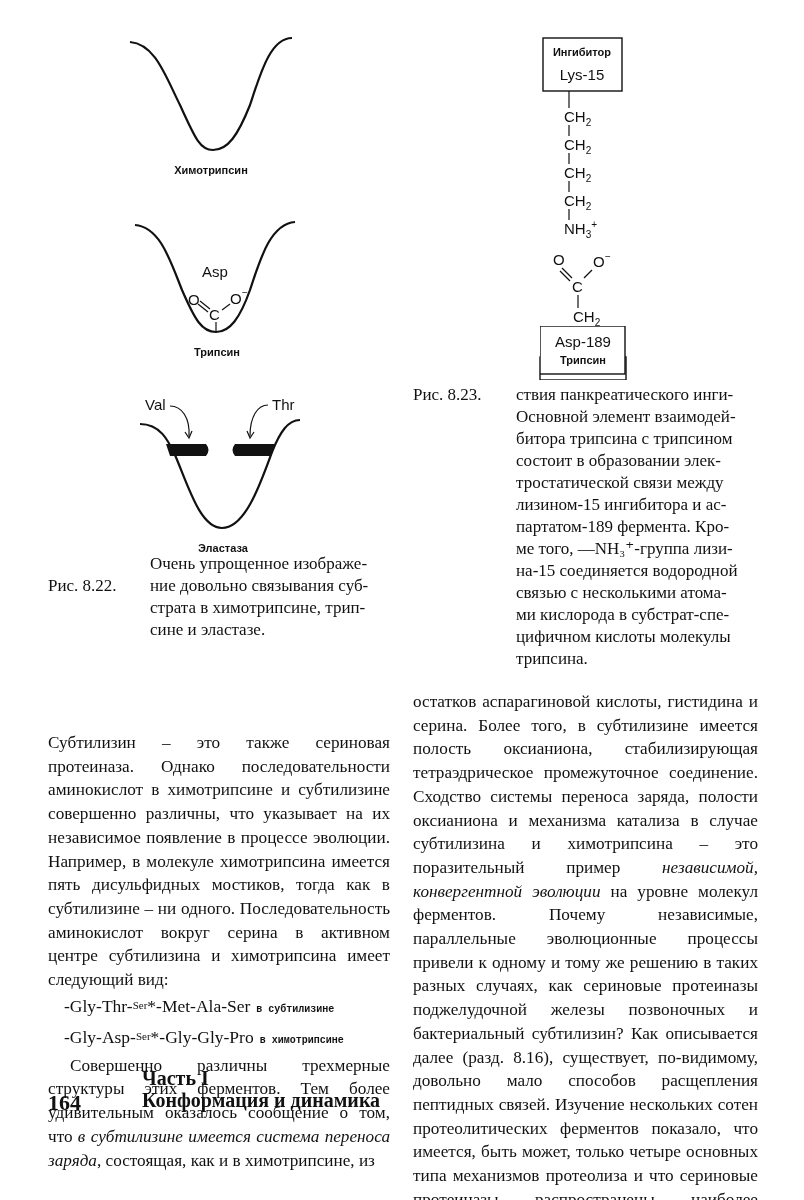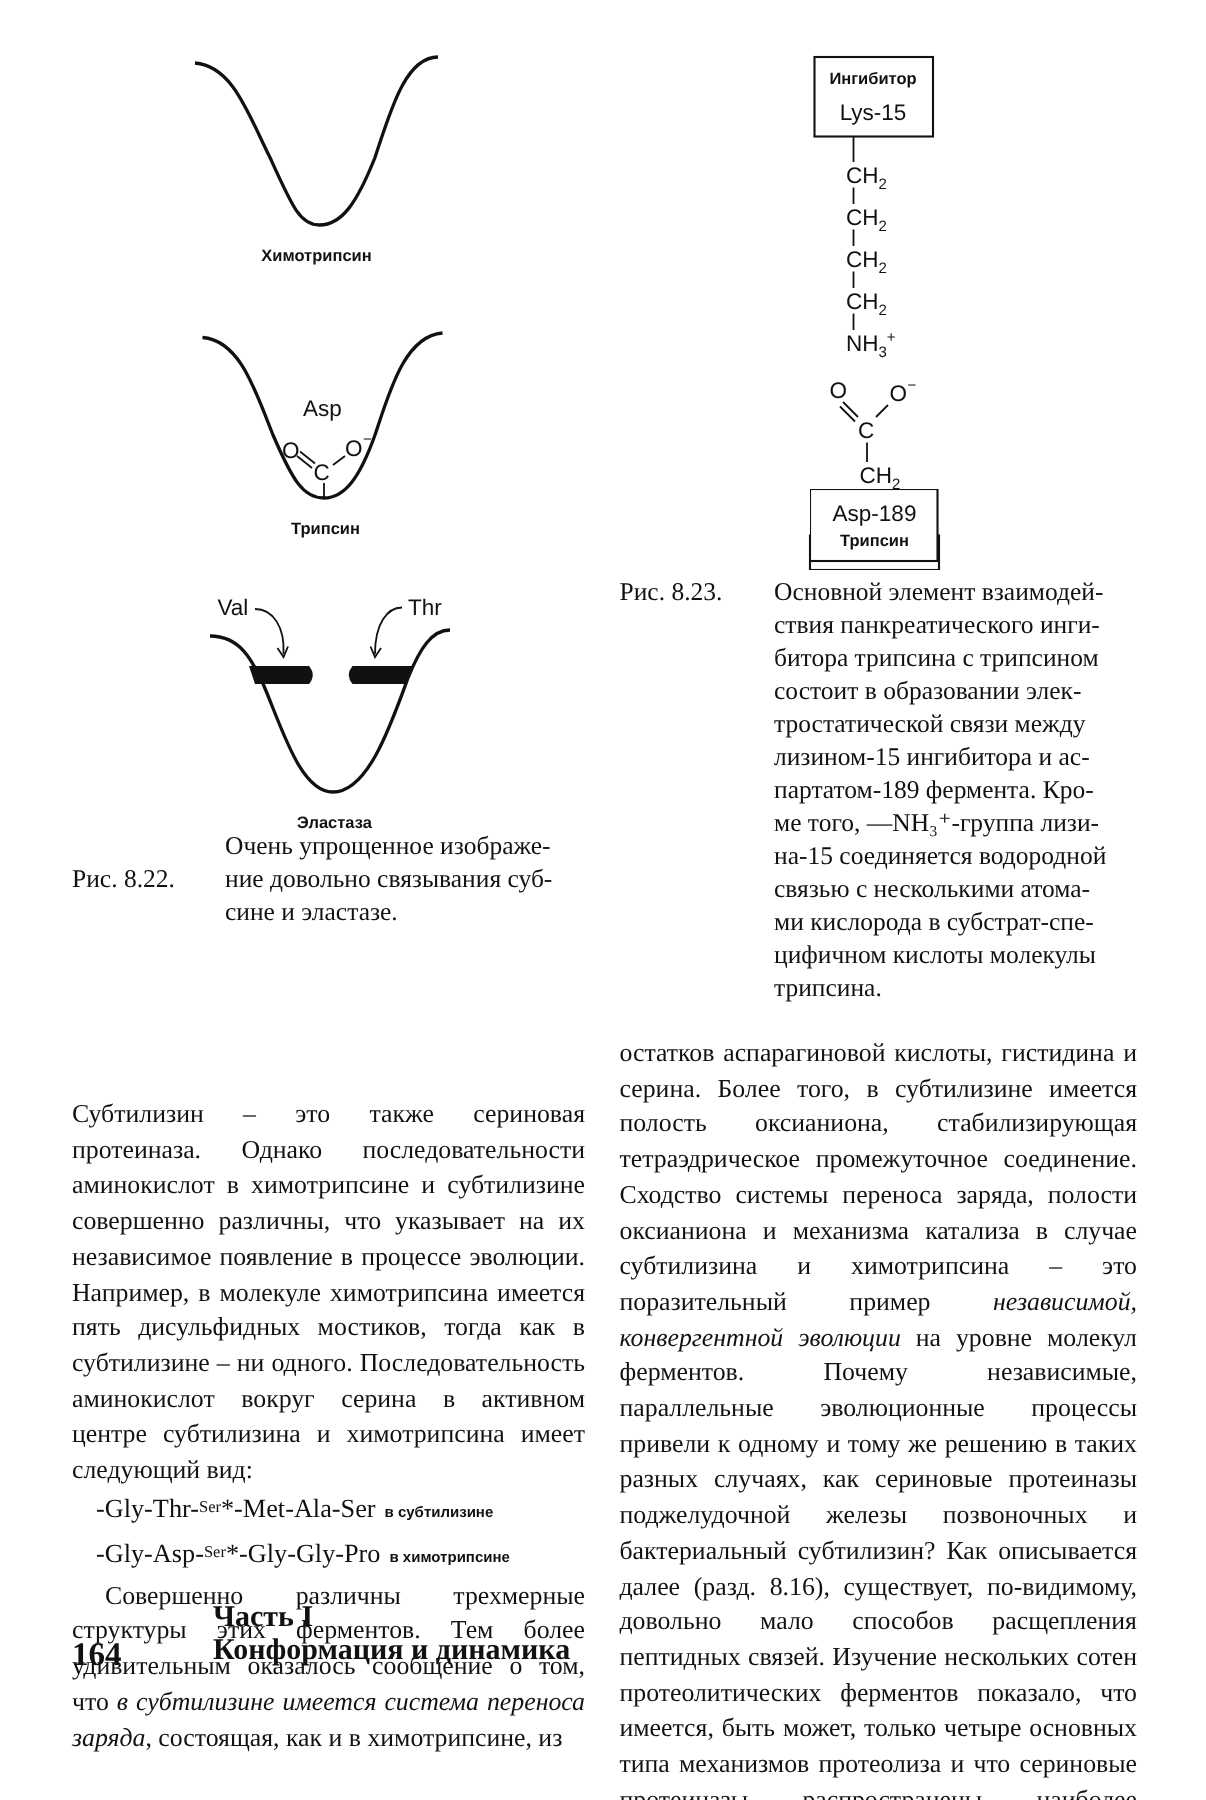--- a/index.html
+++ b/index.html
@@ -11,21 +11,21 @@
     svg text { font-family: "Liberation Sans", "DejaVu Sans", sans-serif; fill: #111; }
     .lbl-bold { font-weight: bold; font-size: 11px; }
     .chem { font-size: 15px; }
     .sub { font-size: 10px; }
     .caption-num { font-weight: normal; font-size: 17px; }
     .caption-text { font-size: 17px; line-height: 22px; text-align: justify; }
     .body-col { font-size: 17.2px; line-height: 23.7px; text-align: justify; }
     .body-col p { margin: 0; }
     .indent { text-indent: 22px; }
     .seq { font-size: 17.5px; line-height: 26px; padding-left: 16px; white-space: nowrap; }
-    .seq .where { font-family: Liberation Sans, sans-serif; font-weight: bold; font-size: 10px; margin-left: 6px; }
+    .seq .where { font-family: Liberation Mono, monospace; font-weight: bold; font-size: 10px; margin-left: 6px; }
     .seq .ser { font-size: 11px; vertical-align: 3px; }
     i { font-style: italic; }
     .footer-num { font-weight: bold; font-size: 22px; }
     .footer-part { font-weight: bold; font-size: 20px; line-height: 22px; }
   </style>
 </head>
 <body>
 
 <svg class="abs" style="left:100px;top:20px" width="250" height="170" viewBox="0 0 250 170">
   <path d="M30 22 C 55 24, 65 55, 80 85 C 95 118, 100 130, 113 130 C 128 130, 138 115, 150 85 C 160 55, 170 18, 192 18" fill="none" stroke="#111" stroke-width="2.2"></path>
@@ -56,20 +56,21 @@
   <text class="chem" x="172" y="30">Thr</text>
   <path d="M168 25 C 158 25, 150 36, 150 56" fill="none" stroke="#111" stroke-width="1.2"></path>
   <path d="M147 51 L 150 58 L 154 52" fill="none" stroke="#111" stroke-width="1.2"></path>
   <text class="lbl-bold" x="123" y="172" text-anchor="middle">Эластаза</text>
 </svg>
 
 <div class="abs caption-num" style="left:48px;top:576px">Рис. 8.22.</div>
 <div class="abs caption-text" style="left:150px;top:553px;width:240px">
   <div>Очень упрощенное изображе-</div>
   <div>ние довольно связывания суб-</div>
+  <div>страта в химотрипсине, трип-</div>
   <div>сине и эластазе.</div>
 </div>
 
 <svg class="abs" style="left:510px;top:30px" width="160" height="350" viewBox="0 0 160 350">
   <rect x="33" y="8" width="79" height="53" fill="#fff" stroke="#111" stroke-width="1.4"></rect>
   <text class="lbl-bold" x="72" y="26" text-anchor="middle">Ингибитор</text>
   <text class="chem" x="72" y="50" text-anchor="middle">Lys-15</text>
   <line x1="59" y1="61" x2="59" y2="78" stroke="#111" stroke-width="1.2"></line>
   <text class="chem" x="54" y="92"><tspan>CH</tspan><tspan class="sub" dy="4">2</tspan></text>
   <line x1="59" y1="95" x2="59" y2="106" stroke="#111" stroke-width="1.2"></line>
@@ -93,22 +94,22 @@
   <rect x="30" y="327" width="86" height="23" fill="none" stroke="#111" stroke-width="1.4"></rect>
 </svg>
 <svg class="abs" style="left:540px;top:326px" width="86" height="50" viewBox="0 0 86 50">
   <rect x="0" y="0" width="85" height="48" fill="#fff" stroke="#111" stroke-width="1.4"></rect>
   <text class="chem" x="43" y="21" text-anchor="middle">Asp-189</text>
   <text class="lbl-bold" x="43" y="38" text-anchor="middle">Трипсин</text>
 </svg>
 
 <div class="abs caption-num" style="left:413px;top:385px">Рис. 8.23.</div>
 <div class="abs caption-text" style="left:516px;top:384px;width:242px">
+  <div>ствия панкреатического инги-</div>
   <div>Основной элемент взаимодей-</div>
-  <div>ствия панкреатического инги-</div>
   <div>битора трипсина с трипсином</div>
   <div>состоит в образовании элек-</div>
   <div>тростатической связи между</div>
   <div>лизином-15 ингибитора и ас-</div>
   <div>партатом-189 фермента. Кро-</div>
   <div>ме того, —NH₃⁺-группа лизи-</div>
   <div>на-15 соединяется водородной</div>
   <div>связью с несколькими атома-</div>
   <div>ми кислорода в субстрат-спе-</div>
   <div>цифичном кислоты молекулы</div>

